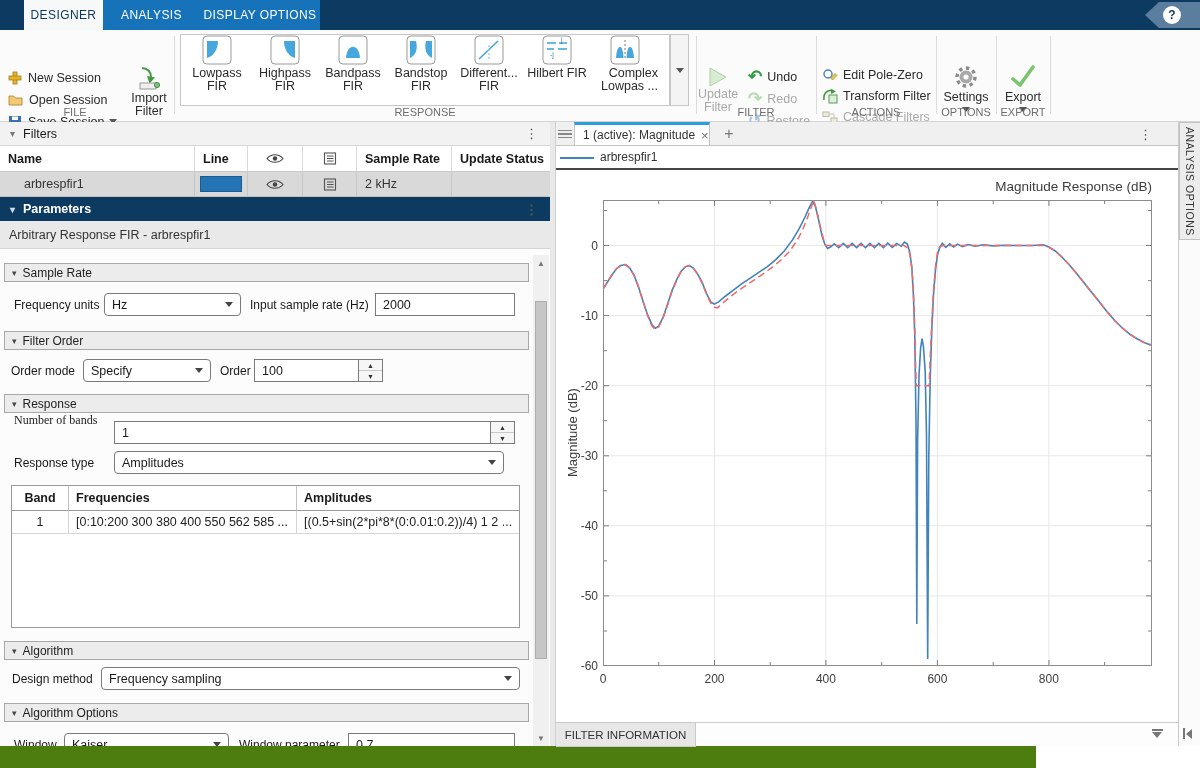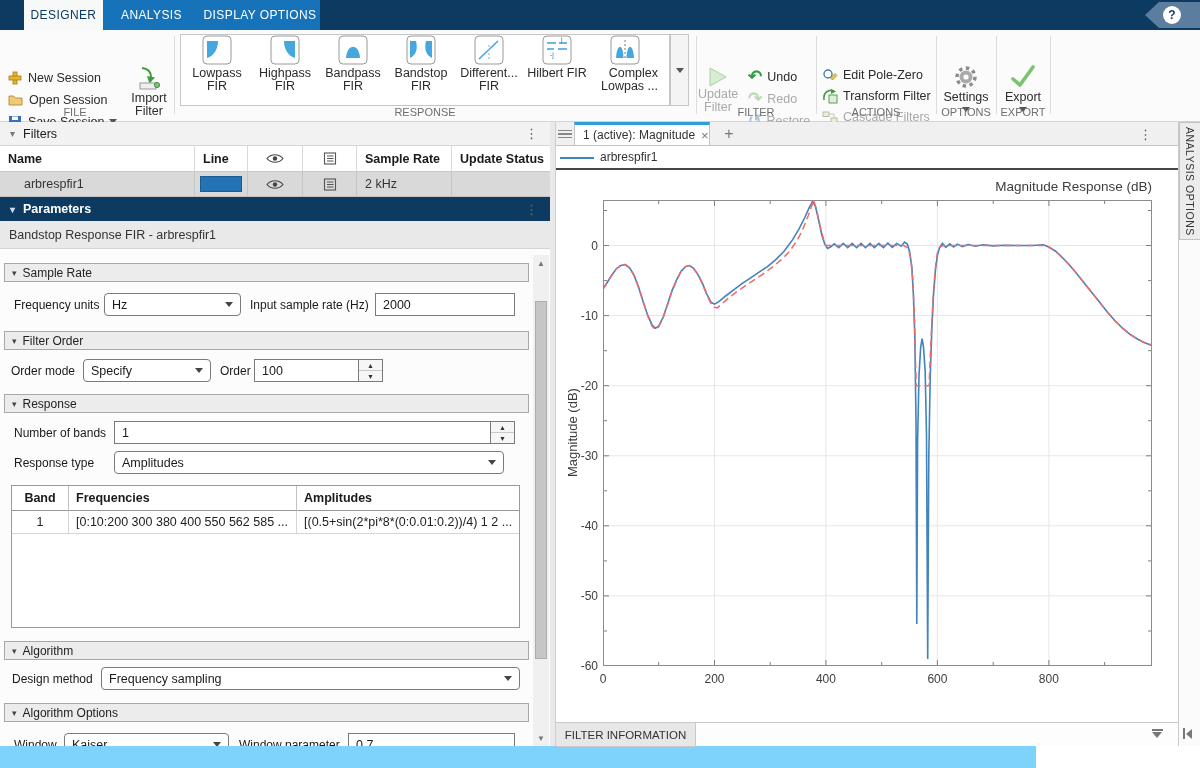--- a/index.html
+++ b/index.html
@@ -1,19 +1,19 @@
 <!DOCTYPE html>
 <html><head>
 <meta charset="utf-8">
 <style>
   * { margin:0; padding:0; box-sizing:border-box; }
   html,body { width:1200px; height:768px; overflow:hidden; background:#fff;
     font-family:"Liberation Sans", sans-serif; font-size:12.5px; color:#1a1a1a; }
   .abs { position:absolute; }
-  #app { position:relative; width:1036px; height:768px; background:#7dd3fc; }
+  #app { position:relative; width:1036px; height:768px; background:#4d7c0f; }
 
   
   #tabbar { left:0; top:0; width:1200px; height:30px; background:#0d3a60; }
   #tabgroup-bg { left:103px; top:0; width:217px; height:30px; background:#1673b9; }
   .app-tab { top:0; height:30px; display:flex; align-items:center; justify-content:center;
     color:#fff; font-size:12px; letter-spacing:.4px; cursor:default; }
   .app-tab.active { background:#f7f8f8; color:#0d3a60; }
   #help-tab { left:1145px; top:2px; width:55px; height:26px; background:#5b7e9e;
     clip-path:polygon(0 50%, 14px 0, 100% 0, 100% 100%, 14px 100%); }
   #help-circle { left:1163px; top:6px; width:18px; height:18px; border-radius:50%;
@@ -357,21 +357,21 @@
     </div>
     <div class="frow-cell abs" style="left:357px;width:95px;">2 kHz</div>
     <div class="frow-cell abs" style="left:452px;width:98px;border-right:none;"></div>
   </div>
 
   <div id="params-header" class="abs">
     <span class="hdr-caret">▾</span>
     <span>Parameters</span>
     <span class="dots">⋮</span>
   </div>
-  <div id="params-subtitle" class="abs">Bandstop Response FIR - arbrespfir1</div>
+  <div id="params-subtitle" class="abs">Arbitrary Response FIR - arbrespfir1</div>
 
   <div id="params-body" class="abs">
 
     <div class="sec-hdr abs" style="top:14px;">
         <span class="hdr-caret">▾</span>
         <span>Sample Rate</span>
       </div>
     <div class="plabel abs" style="left:14px;top:44px;">Frequency units</div>
     <div class="dropdown abs" style="left:104px;top:44px;width:137px;">
         <span>Hz</span>
@@ -397,21 +397,21 @@
       </div>
     <div class="spin abs" style="left:359px;top:110px;">
         <div>▲</div>
         <div>▼</div>
       </div>
 
     <div class="sec-hdr abs" style="top:145px;">
         <span class="hdr-caret">▾</span>
         <span>Response</span>
       </div>
-    <div class="plabel abs" style="left:14px;top:172px;">Number of bands</div>
+    <div class="plabel abs" style="left:14px;top:160px;font-family:Liberation Serif, serif;">Number of bands</div>
     <div class="tfield abs" style="left:114px;top:172px;width:377px;">
         <span>1</span>
       </div>
     <div class="spin abs" style="left:491px;top:172px;">
         <div>▲</div>
         <div>▼</div>
       </div>
     <div class="plabel abs" style="left:14px;top:202px;">Response type</div>
     <div class="dropdown abs" style="left:114px;top:202px;width:390px;">
         <span>Amplitudes</span>

